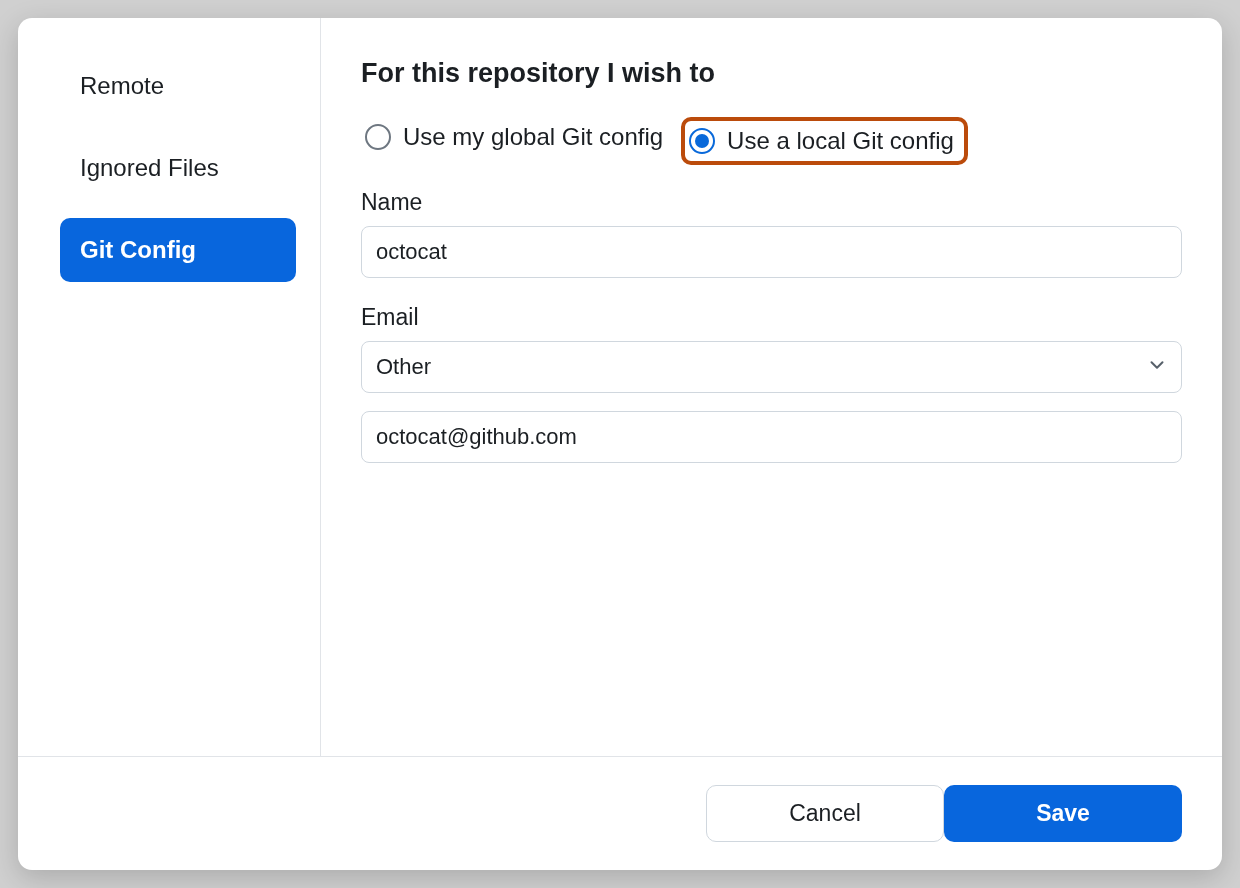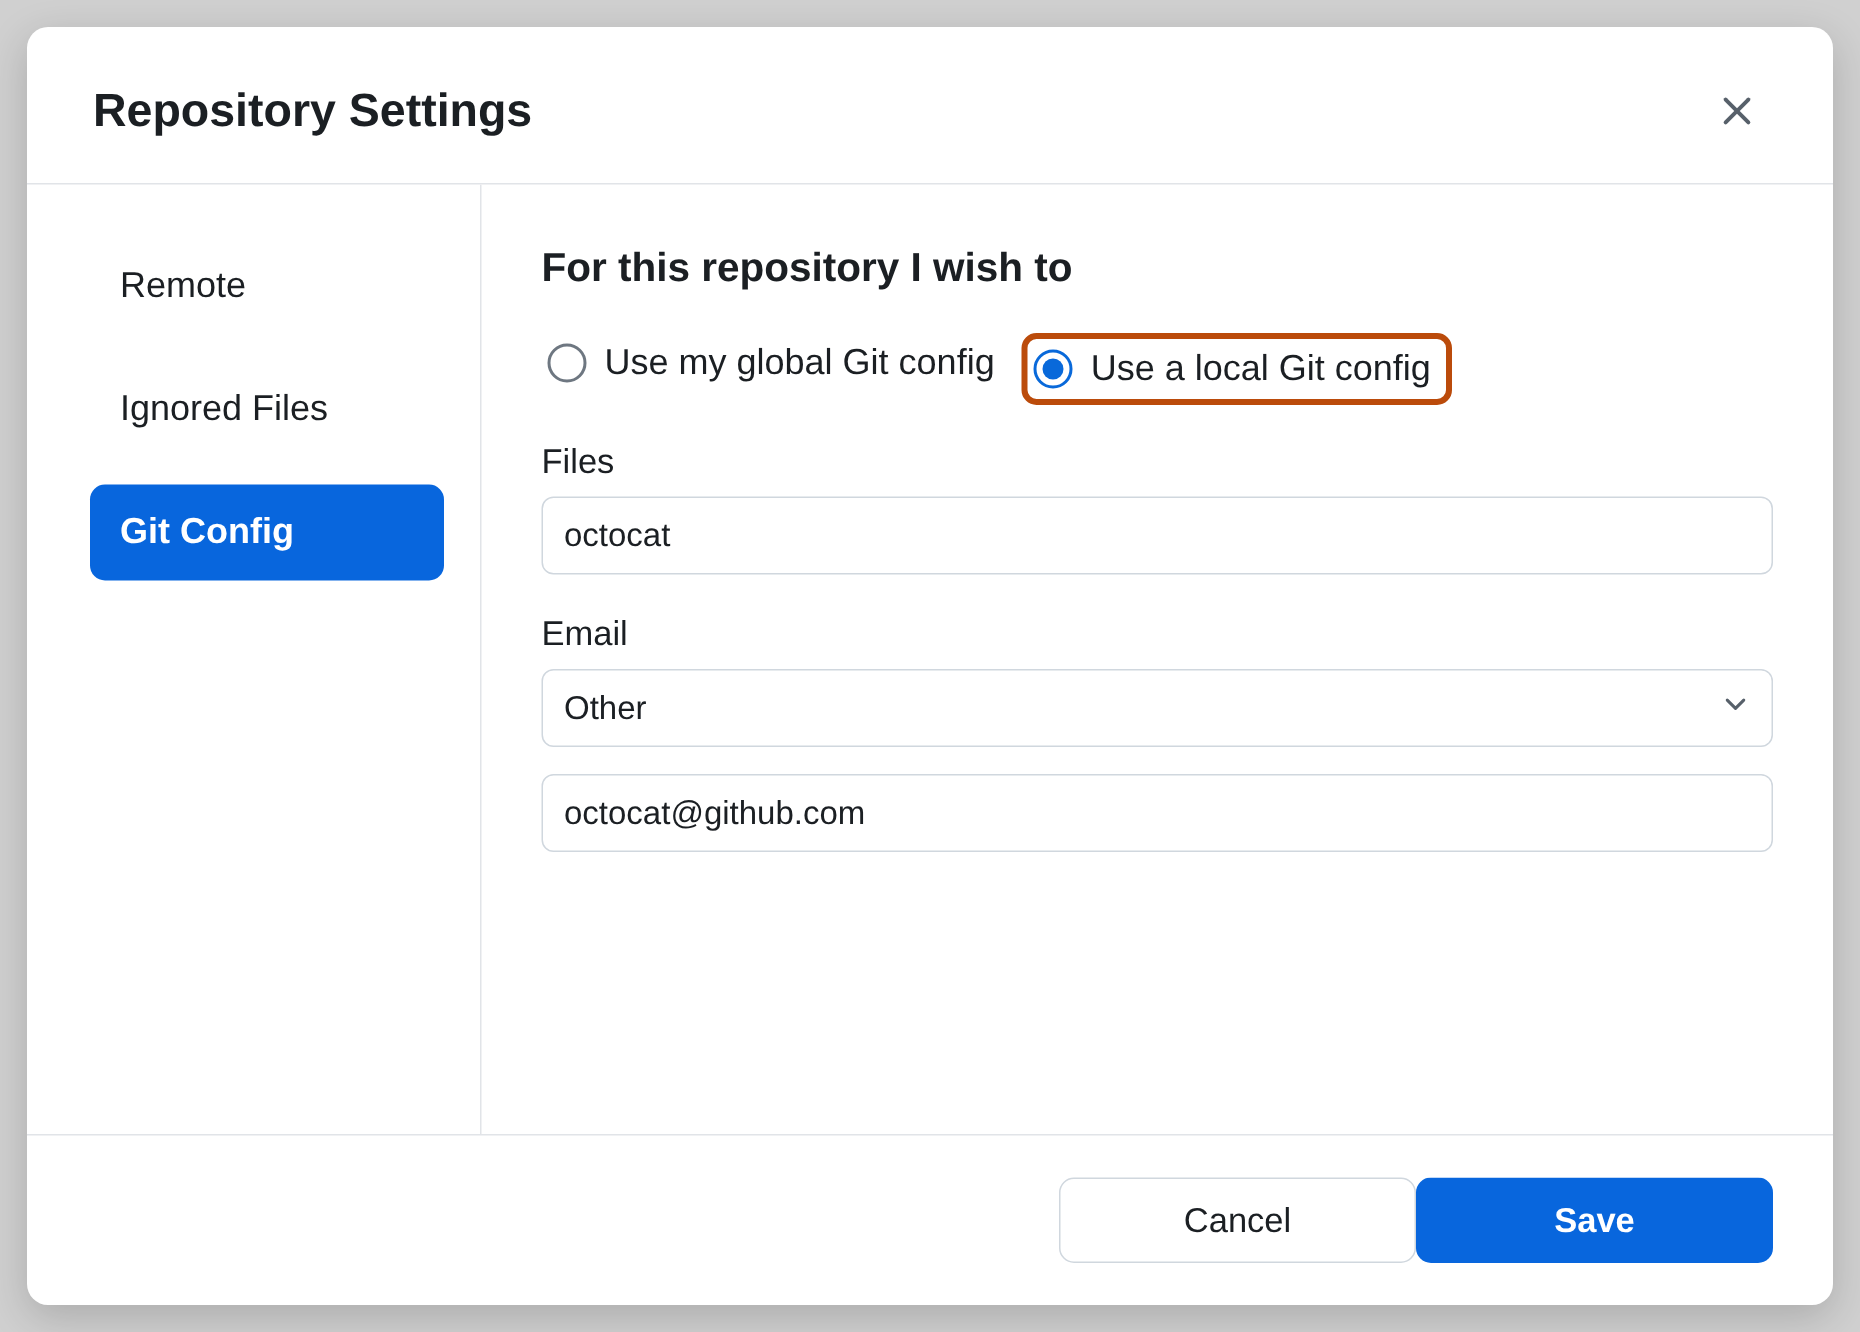--- a/index.html
+++ b/index.html
@@ -210,29 +210,20 @@
       font-weight: 600;
     }
   </style>
 </head>
 <body>
 
 <div class="backdrop"></div>
 
 <div class="modal">
 
-  <div class="modal-header">
-    <div class="modal-title">Repository Settings</div>
-    <div class="close-btn">
-      <svg viewBox="0 0 24 24" fill="none" stroke="currentColor" stroke-width="2.4" stroke-linecap="round">
-        <line x1="5" y1="5" x2="19" y2="19"></line>
-        <line x1="19" y1="5" x2="5" y2="19"></line>
-      </svg>
-    </div>
-  </div>
 
   <div class="modal-body">
 
     <div class="sidebar">
       <div class="sidebar-item">
         <span>Remote</span>
       </div>
       <div class="sidebar-item">
         <span>Ignored Files</span>
       </div>
@@ -250,21 +241,21 @@
           <span class="radio-label">Use my global Git config</span>
         </div>
         <div class="radio-row highlighted">
           <span class="radio-circle selected">
             <span class="radio-dot"></span>
           </span>
           <span class="radio-label">Use a local Git config</span>
         </div>
       </div>
 
-      <div class="field-label">Files</div>
+      <div class="field-label">Name</div>
       <input class="text-input" type="text" value="octocat" style="">
 
       <div class="field-label">Email</div>
       <div class="select-wrap">
         <div class="select-input">Other</div>
         <span class="select-chevron">
           <svg viewBox="0 0 24 24" fill="none" stroke="currentColor" stroke-width="2.2" stroke-linecap="round" stroke-linejoin="round">
             <polyline points="6 9 12 15 18 9"></polyline>
           </svg>
         </span>

